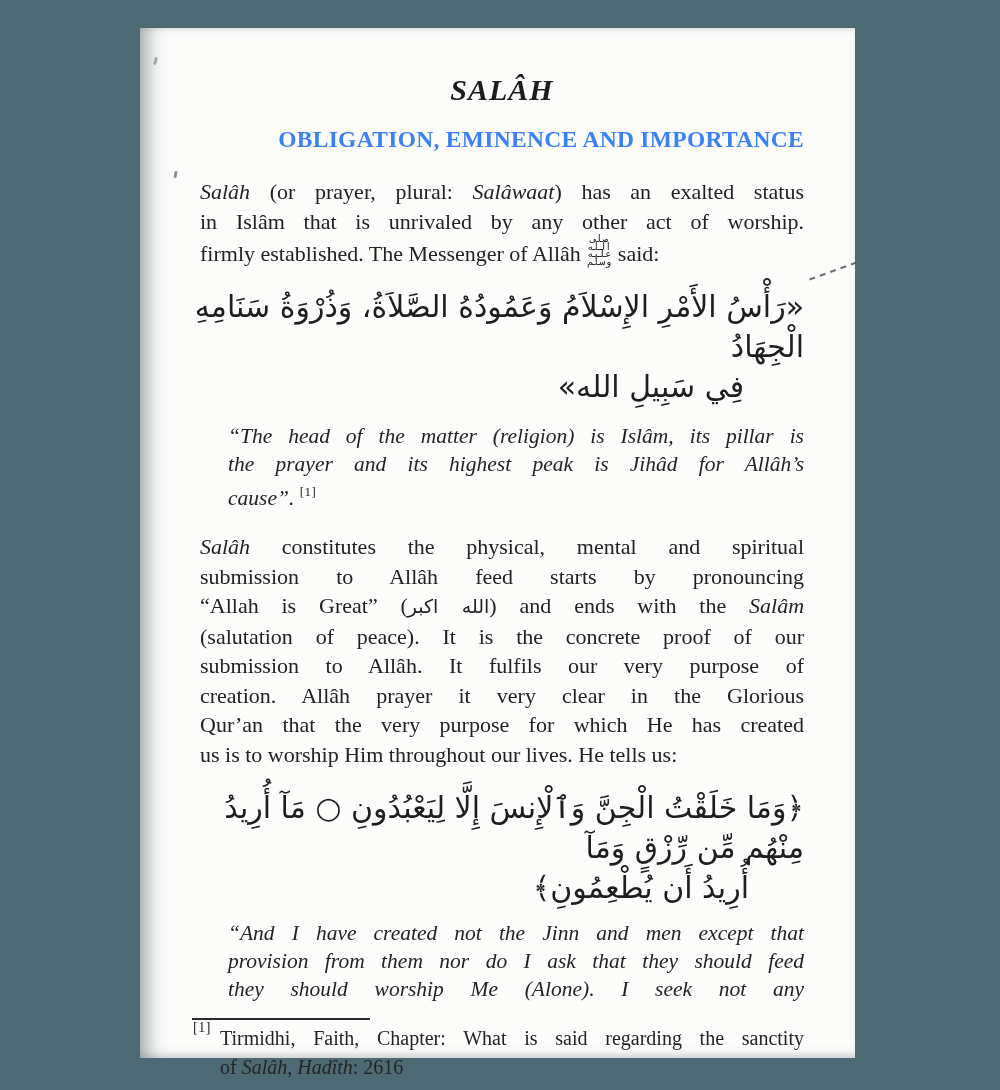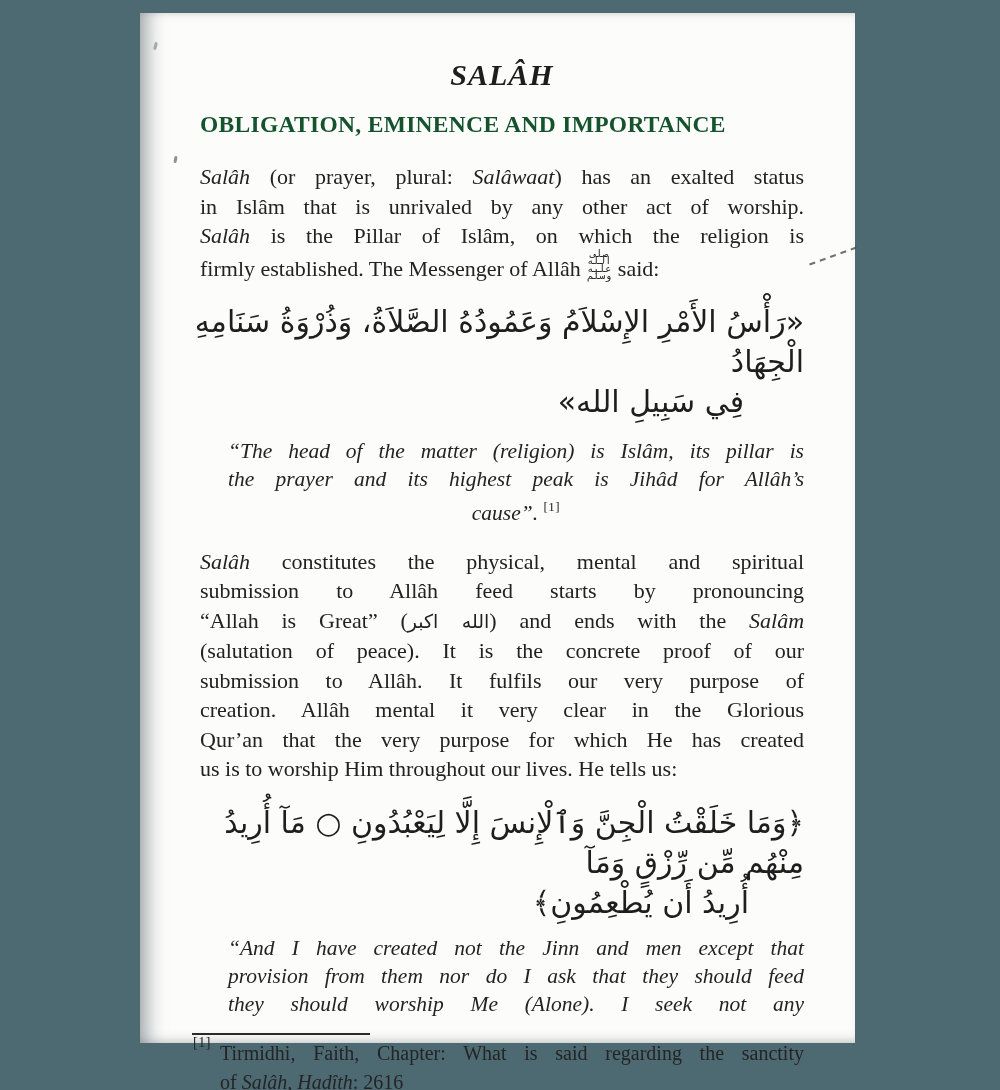--- a/index.html
+++ b/index.html
@@ -4,67 +4,67 @@
 <style>
   html,body { margin:0; padding:0; }
   body {
     width:1000px; height:1090px;
     background:#4d6a73;
     position:relative;
     overflow:hidden;
     font-family:"Liberation Serif","DejaVu Serif",serif;
   }
   .paper {
-    position:absolute; left:140px; top:13px;
+    position:absolute; left:140px; top:28px;
     width:715px; height:1030px;
     background:#fcfcfb;
     box-shadow: inset 18px 0 20px -12px rgba(70,82,88,.55),
                 inset 0 -9px 12px -9px rgba(70,82,88,.35),
                 inset 0 4px 6px -5px rgba(70,82,88,.25);
   }
   .content {
     position:absolute; left:60px; right:51px; top:0;
     padding-top:45px;
     color:#222;
   }
   .doc-title {
     text-align:center;
     font-size:30px; line-height:34px;
     font-weight:bold; font-style:italic;
     letter-spacing:1px;
     color:#1d1d1d;
   }
   .doc-heading {
-    text-align:left;
+    text-align:right;
     font-size:23.5px; line-height:30px;
     font-weight:bold;
     letter-spacing:.3px;
     margin-top:17px;
     white-space:nowrap;
-    color:#14532d;
+    color:#3b82f6;
   }
   .tline { min-height:1em; }
   .just { text-align:justify; text-align-last:justify; }
   .body-par { margin-top:23px; font-size:22px; }
   .body-par .tline { line-height:29.5px; }
   .arabic {
     margin-top:19px; margin-left:-40px;
     direction:rtl; text-align:right;
     font-family:"DejaVu Sans",sans-serif;
     font-size:30px;
     color:#1e1e1e;
   }
   .arabic .tline { line-height:40px; }
   .quote {
     margin-top:15px;
     font-size:21.5px; font-style:italic;
     padding-left:28px;
     color:#232323;
   }
-  .quote .tline { line-height:28px;text-align:center; }
+  .quote .tline { line-height:28px; }
   #p2 { margin-top:20px; }
   #verse { }
   #quote2 { margin-top:11px; }
   .fn-rule {
     margin-top:15px; margin-left:-8px;
     width:178px; height:0;
     border-top:2px solid #2a2a2a;
   }
   .footnote {
     margin-top:4px;
@@ -107,42 +107,41 @@
   <div class="speck speck-2"></div>
   <div class="pen-mark"></div>
 
   <div class="content">
     <div class="doc-title">SALÂH</div>
     <div class="doc-heading">OBLIGATION, EMINENCE AND IMPORTANCE</div>
 
     <div class="body-par" id="p1">
         <div class="tline just"><span class="run-i">Salâh</span><span> (or prayer, plural: </span><span class="run-i">Salâwaat</span><span>) has an exalted status</span></div>
         <div class="tline just"><span>in Islâm that is unrivaled by any other act of worship.</span></div>
-        <div class="tline just"><span class="run-i">Salâh</span><span> is the Pillar of Islâm, on which the religion is</span></div>
         <div class="tline"><span>firmly established. The Messenger of Allâh </span><span class="run-saw" dir="rtl">صلى الله عليه وسلم</span><span> said:</span></div>
       </div>
 
     <div class="arabic">
         <div class="tline"><span>«رَأْسُ الأَمْرِ الإِسْلاَمُ وَعَمُودُهُ الصَّلاَةُ، وَذُرْوَةُ سَنَامِهِ الْجِهَادُ</span></div>
         <div class="tline" style="padding-right: 60px;"><span>فِي سَبِيلِ الله»</span></div>
       </div>
 
     <div class="quote">
         <div class="tline just"><span>“The head of the matter (religion) is Islâm, its pillar is</span></div>
         <div class="tline just"><span>the prayer and its highest peak is Jihâd for Allâh’s</span></div>
         <div class="tline"><span>cause”. </span><span class="run-sup">[1]</span></div>
       </div>
 
     <div class="body-par" id="p2">
         <div class="tline just"><span class="run-i">Salâh</span><span> constitutes the physical, mental and spiritual</span></div>
         <div class="tline just"><span>submission to Allâh feed starts by pronouncing</span></div>
         <div class="tline just"><span>“Allah is Great” (</span><span class="run-ar" dir="rtl">الله اكبر</span><span>) and ends with the </span><span class="run-i">Salâm</span></div>
         <div class="tline just"><span>(salutation of peace). It is the concrete proof of our</span></div>
         <div class="tline just"><span>submission to Allâh. It fulfils our very purpose of</span></div>
-        <div class="tline just"><span>creation. Allâh mental it very clear in the Glorious</span></div>
+        <div class="tline just"><span>creation. Allâh prayer it very clear in the Glorious</span></div>
         <div class="tline just"><span>Qur’an that the very purpose for which He has created</span></div>
         <div class="tline"><span>us is to worship Him throughout our lives. He tells us:</span></div>
       </div>
 
     <div class="arabic" id="verse">
         <div class="tline"><span>﴿وَمَا خَلَقْتُ الْجِنَّ وَٱلْإِنسَ إِلَّا لِيَعْبُدُونِ ○ مَآ أُرِيدُ مِنْهُم مِّن رِّزْقٍ وَمَآ</span></div>
         <div class="tline" style="padding-right: 55px;"><span>أُرِيدُ أَن يُطْعِمُونِ﴾</span></div>
       </div>
 
     <div class="quote" id="quote2">

